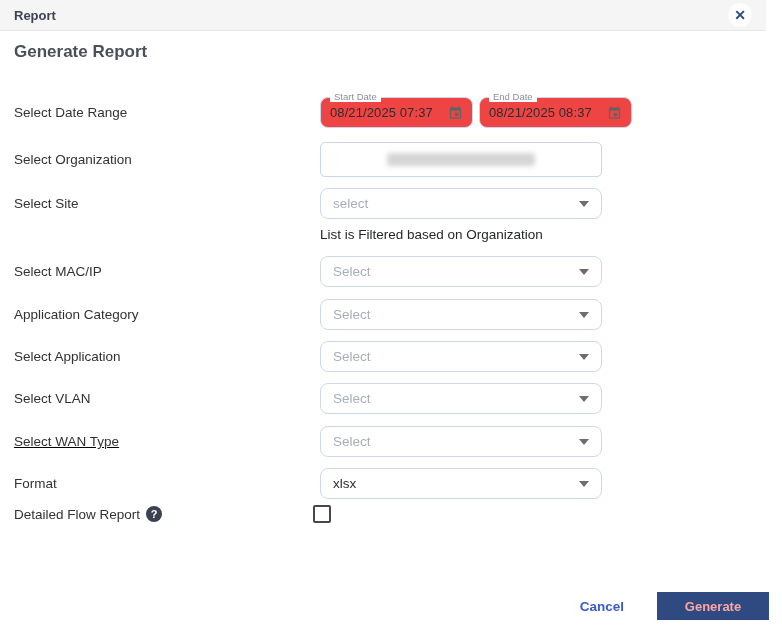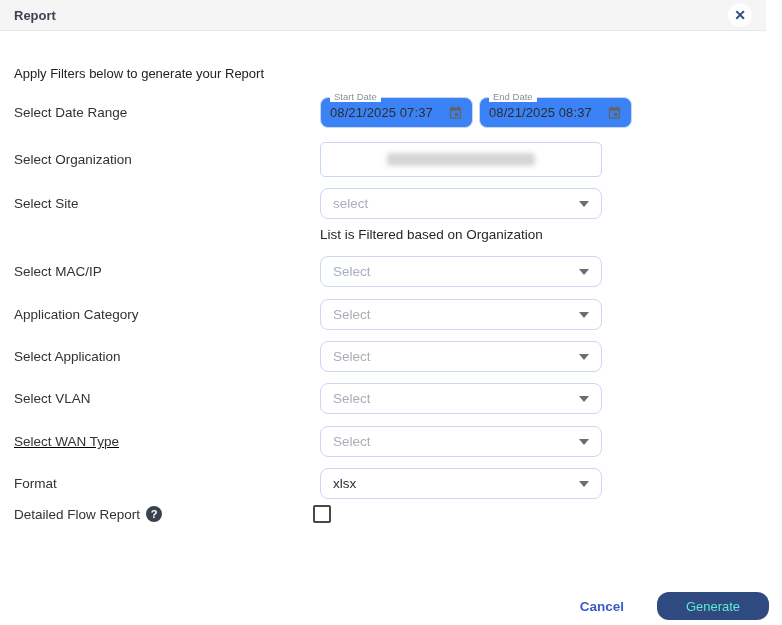--- a/index.html
+++ b/index.html
@@ -20,21 +20,21 @@
   }
   .page-title { position:absolute; left:14px; top:42px; font-size:17px; font-weight:bold; color:#4b4f58; }
   .page-subtitle { position:absolute; left:14px; top:66px; font-size:13px; color:#202227; }
 
   .row { position:absolute; left:14px; display:flex; align-items:center; }
   .row-label { font-size:13.5px; color:#323232; }
   .field-col { position:absolute; left:306px; display:flex; align-items:center; }
 
   
   .datefield {
-    position:relative; width:153px; height:31px; background:#3b82f6;
+    position:relative; width:153px; height:31px; background:#ef4444;
     border:1px solid #c9d6ef; border-radius:8px;
     display:flex; align-items:center; padding:0 9px;
   }
   .datefield + .datefield { margin-left:6px; }
   .float-label {
     position:absolute; top:-7px; left:9px; background:#ffffff; padding:0 4px;
     font-size:9.5px; color:#8a8f98; white-space:nowrap;
   }
   .date-value { font-size:13px; font-weight:500; color:#2d2d2d; letter-spacing:0.1px; white-space:nowrap; }
   .cal-icon { margin-left:auto; display:flex; cursor:pointer; }
@@ -68,36 +68,36 @@
   }
   .checkbox {
     width:18px; height:18px; border:2px solid #474747; border-radius:2px;
     background:#fff; cursor:pointer;
   }
 
   
   .footer { position:absolute; top:592px; right:13px; display:flex; align-items:center; }
   .cancel-link { font-size:13.5px; font-weight:bold; color:#3a5bc7; cursor:pointer; margin-right:33px; }
   .generate-btn {
-    width:112px; height:28px; background:#2e4a80; border:none; border-radius:12px;
-    color:#5eead4; font-size:13px; font-weight:normal; cursor:pointer;
+    width:112px; height:28px; background:#2e4a80; border:none; border-radius:0;
+    color:#fca5a5; font-size:13px; font-weight:bold; cursor:pointer;
     font-family:"Liberation Sans", sans-serif;
   }
 </style>
 </head>
 <body>
 
 <div class="modal">
 
   <div class="modal-header">
     <span class="modal-title">Report</span>
     <span class="close-btn">✕</span>
   </div>
 
-  <div class="page-subtitle">Apply Filters below to generate your Report</div>
+  <div class="page-title">Generate Report</div>
 
   <div class="row" style="top:97px; height:31px;">
     <span class="row-label">Select Date Range</span>
     <div class="field-col">
       <div class="datefield">
         <span class="float-label">Start Date</span>
         <span class="date-value">08/21/2025 07:37</span>
         <span class="cal-icon">
           <svg width="15" height="15" viewBox="0 0 24 24">
               <path fill="#636363" d="M19 4h-1V2h-2v2H8V2H6v2H5a2 2 0 0 0-2 2v14a2 2 0 0 0 2 2h14a2 2 0 0 0 2-2V6a2 2 0 0 0-2-2zm0 16H5V9h14v11z"></path>

